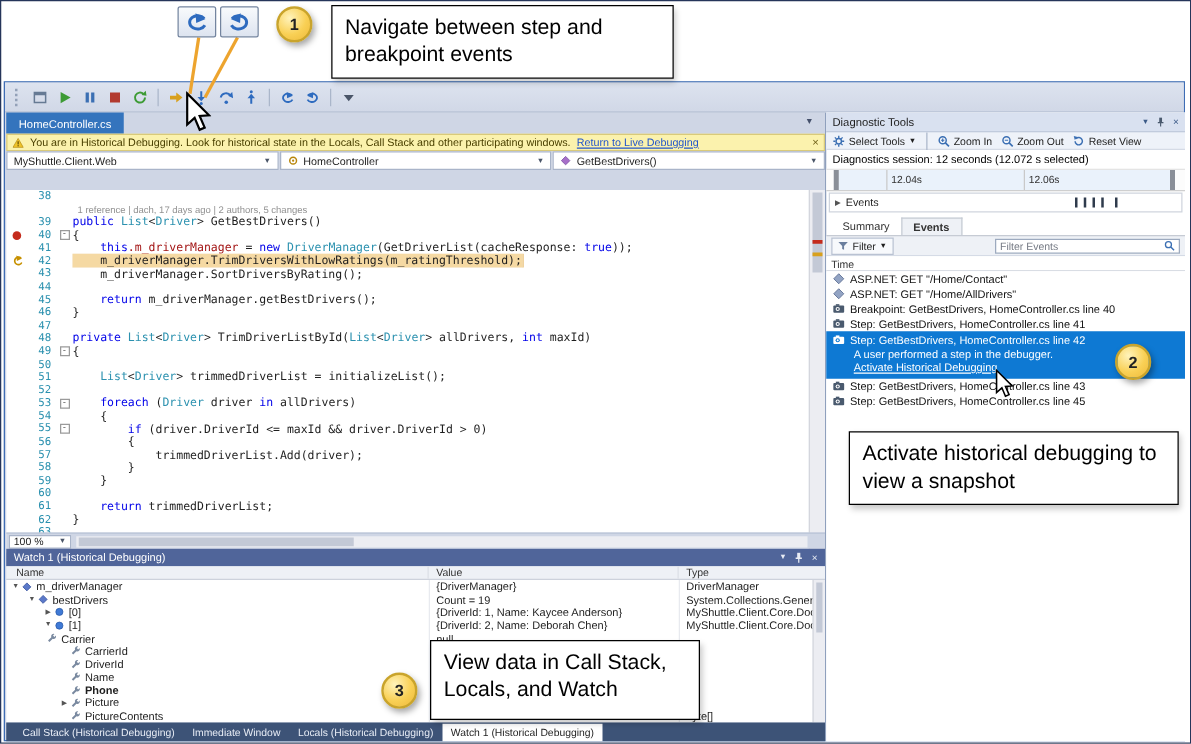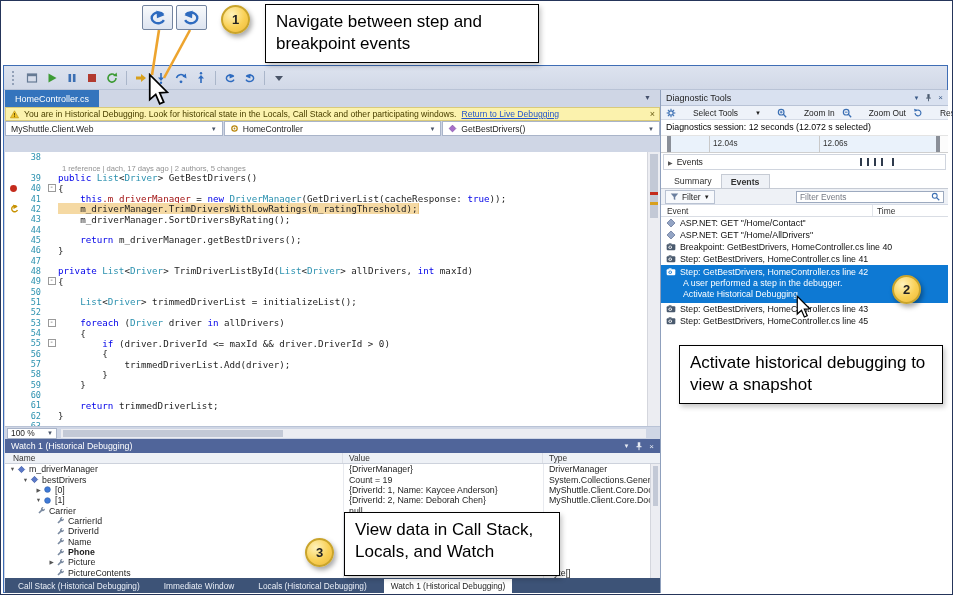--- a/index.html
+++ b/index.html
@@ -80,31 +80,31 @@
   .wvl{position:absolute;top:0;bottom:0;width:1px;background:#e8eaef}
   .wrow{display:flex;height:10.36px;align-items:center;font-size:8.8px;color:#1e1e1e}
   .wn{width:338px;display:flex;align-items:center;overflow:hidden;white-space:nowrap;flex:none}
   .wv{width:200px;overflow:hidden;white-space:nowrap;padding-left:6px;flex:none}
   .wt{flex:1;overflow:hidden;white-space:nowrap;padding-left:6px}
   .wexp{width:9px;font-size:5.5px;color:#555;text-align:center;flex:none}
   .wn .ic{width:9px;height:9px;margin-right:3px}
   .wscroll{position:absolute;right:0;top:0;width:10px;bottom:0;background:#ecedf2;border-left:1px solid #d4d6dd}
   .wsthumb{position:absolute;left:2px;right:2px;top:2px;height:40px;background:#c3c9d6}
 
-  .bottomtabs{left:1px;top:512px;width:655px;height:15px;background:#3d5377;display:flex;align-items:stretch;gap:10px;padding:1px 3px 0 6px}
+  .bottomtabs{left:1px;top:512px;width:655px;height:15px;background:#3d5377;display:flex;align-items:stretch;gap:0;padding:1px 3px 0 6px}
   .btab{font-size:8.3px;color:#e8edf6;padding:2px 7px;white-space:nowrap}
   .btab.active{background:#fff;color:#1e1e1e}
 
   
   .rightpane{left:656px;top:24px;width:288px;height:503px;background:#fff;border-left:1px solid #8fa0bd}
   .dtitle{position:absolute;left:0;top:0;right:0;height:16px;background:#d9e1f0;border-bottom:1px solid #b9c3d6;display:flex;align-items:center;padding:0 5px;font-size:9px;color:#1e1e1e}
   .dticons{margin-left:auto;display:flex;gap:5px;align-items:center;color:#3b5a87;font-size:8px}
   .dticons .ic{width:9px;height:9px}
   .dtoolbar{position:absolute;left:0;top:16px;right:0;height:14px;background:#eef2f9;border-bottom:1px solid #d5dbe6;display:flex;align-items:center;font-size:8.4px;color:#1e1e1e;gap:3px;padding:0 3px;white-space:nowrap}
-  .dtbtn{display:flex;align-items:center;gap:17px;padding:0 2px}
+  .dtbtn{display:flex;align-items:center;gap:3px;padding:0 2px}
   .dtbtn .ic{width:10px;height:10px}
   .dsession{position:absolute;left:5px;top:32px;font-size:8.8px;color:#000;white-space:nowrap}
   .druler{position:absolute;left:0;top:45px;right:0;height:18px;background:#fcfcfc;border-top:1px solid #e4e4e4;border-bottom:1px solid #cfcfcf}
   .rsel{position:absolute;left:6px;right:8px;top:0;bottom:0;background:#eaf2fb;border-left:4px solid #8a8f98;border-right:4px solid #8a8f98}
   .rlab{position:absolute;top:3px;font-size:8.2px;color:#333}
   .rtick{position:absolute;top:0;bottom:0;width:1px;background:#c9c9c9}
   .deventsband{position:absolute;left:2px;top:64px;right:2px;height:16px;border:1px solid #d0d5de;display:flex;align-items:center;gap:4px;padding:0 4px;font-size:8.6px;color:#1e1e1e}
   .etick{position:absolute;width:2px;height:8px;background:#2f3b4c;top:3px}
   .dtabs{position:absolute;left:4px;top:84px;display:flex;font-size:8.8px}
   .dtab{padding:2px 9px;color:#333}
@@ -117,21 +117,21 @@
   .dlisthead{position:absolute;left:0;top:115px;right:0;height:12px;border-bottom:1px solid #d9dde4;display:flex;font-size:8.4px;color:#333;background:#fff;align-items:center}
   .eh1{width:212px;padding-left:6px;border-right:1px solid #e2e5ea;height:100%;display:flex;align-items:center}
   .eh2{flex:1;padding-left:4px}
   .dlist{position:absolute;left:0;top:127px;right:0;bottom:0;background:#fff;font-size:8.8px;color:#111}
   .erow{height:12px;display:flex;align-items:center;gap:4px;padding-left:5px;white-space:nowrap;overflow:hidden}
   .erow .ic{width:10px;height:10px}
   .esel{background:#0e79d3;color:#fff;padding:1px 0 3px}
   .esel .l1{display:flex;gap:4px;padding-left:5px;align-items:center;height:12px;white-space:nowrap}
   .esel .l1 .ic{width:10px;height:10px}
   .esel .l2{padding-left:22px;height:11px;line-height:11px;white-space:nowrap}
-  .esel .l3{padding-left:22px;height:11px;line-height:11px;white-space:nowrap}
+  .esel .l3{padding-left:22px;height:11px;line-height:11px;text-decoration:underline;white-space:nowrap}
 </style>
 </head>
 <body>
 
 <div id="stage">
 
   <svg id="connectors">
     <line x1="158" y1="29" x2="151" y2="74" stroke="#eda42e" stroke-width="2.6"></line>
     <line x1="189" y1="29" x2="163" y2="77" stroke="#eda42e" stroke-width="2.6"></line>
   </svg>
@@ -797,21 +797,20 @@
           <span class="ic" id="searchic">
               <svg viewBox="0 0 12 12">
                 <circle cx="5" cy="5" r="3.2" fill="none" stroke="#3b6fb3" stroke-width="1.4"></circle>
                 <path d="M7.5 7.5 L11 11" stroke="#3b6fb3" stroke-width="1.6"></path>
               </svg>
             </span>
         </span>
       </div>
 
       <div class="dlisthead">
-        <span class="eh1">Event</span>
         <span class="eh2">Time</span>
       </div>
 
       <div class="dlist">
           <div class="erow">
             <span class="ic ic-aspnet">
               <svg viewBox="0 0 12 12">
                 <rect x="2.6" y="2.6" width="6.8" height="6.8" transform="rotate(45 6 6)" fill="#93a4c4" stroke="#5d6f93" stroke-width="0.8"></rect>
               </svg>
             </span>

